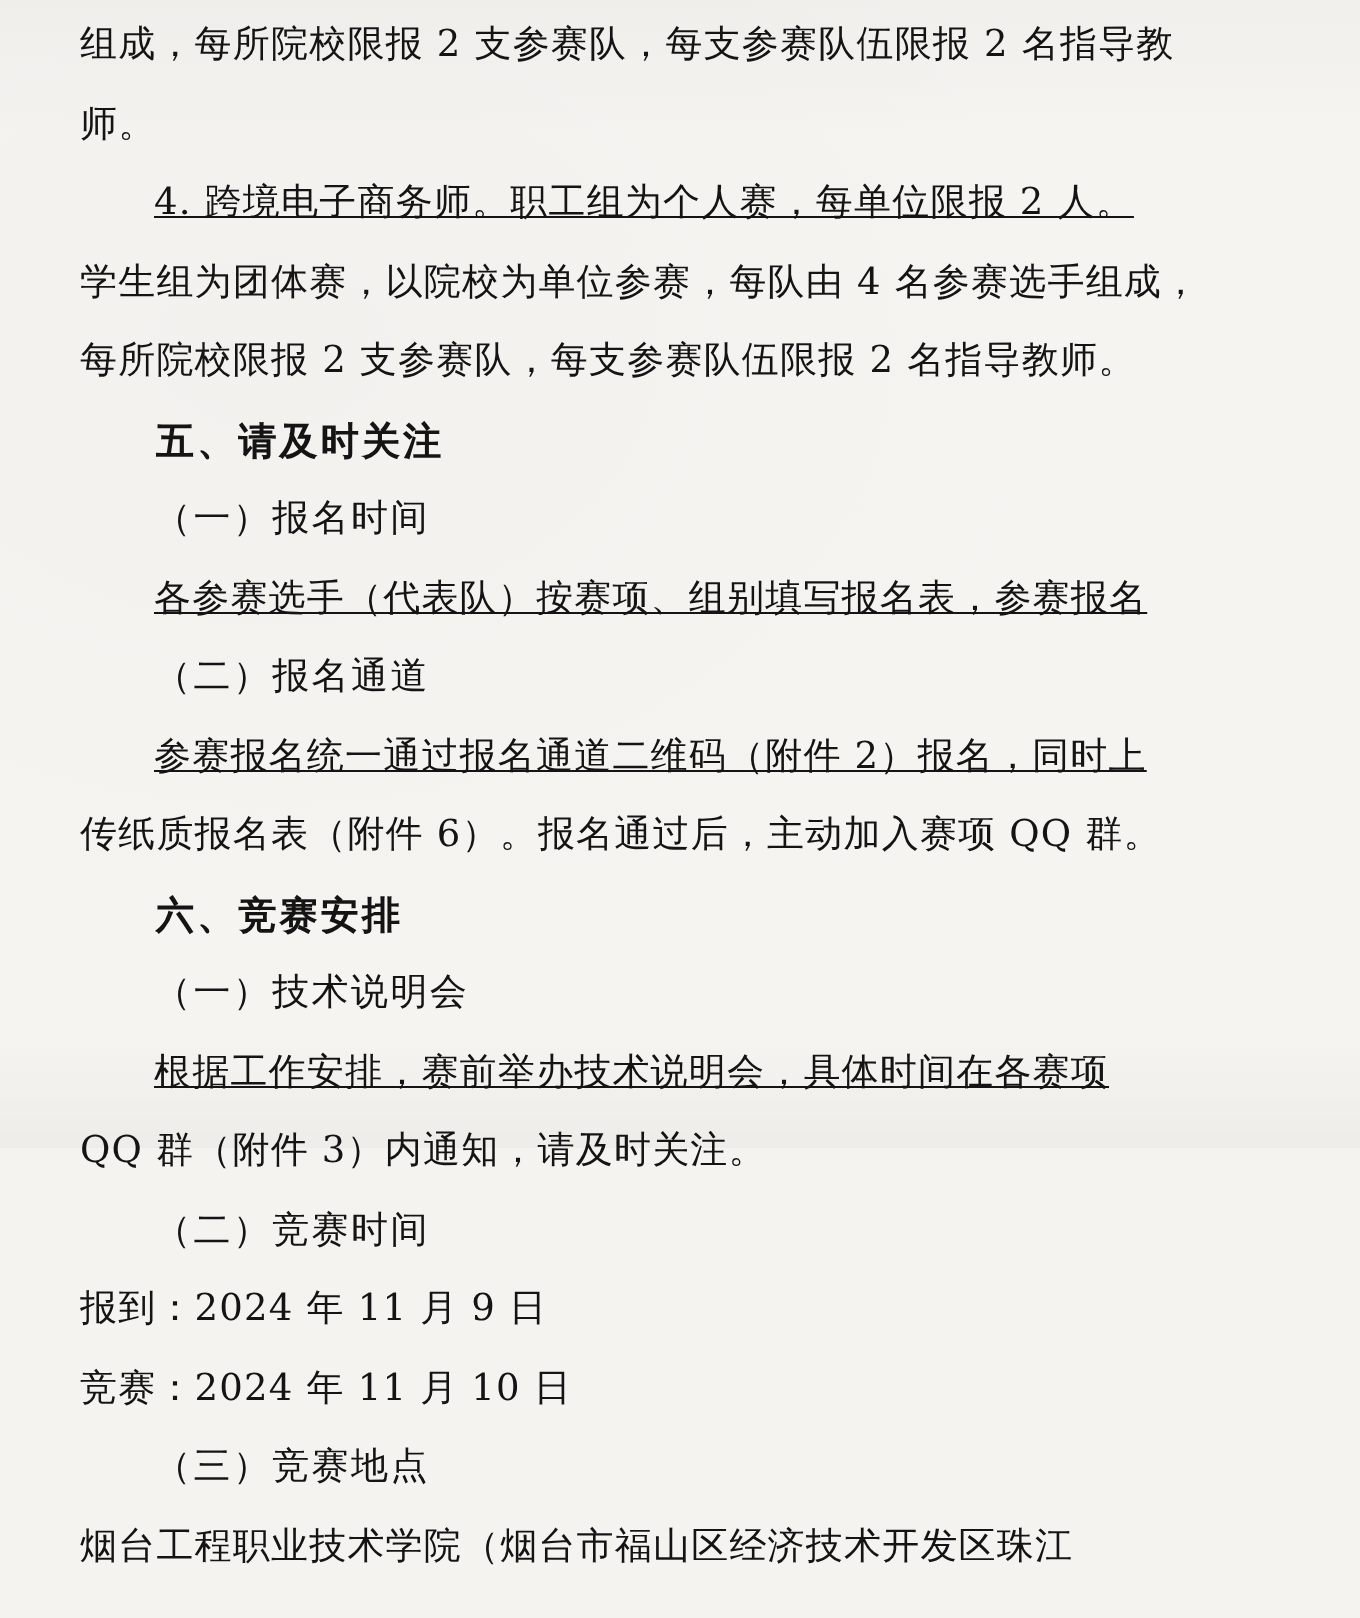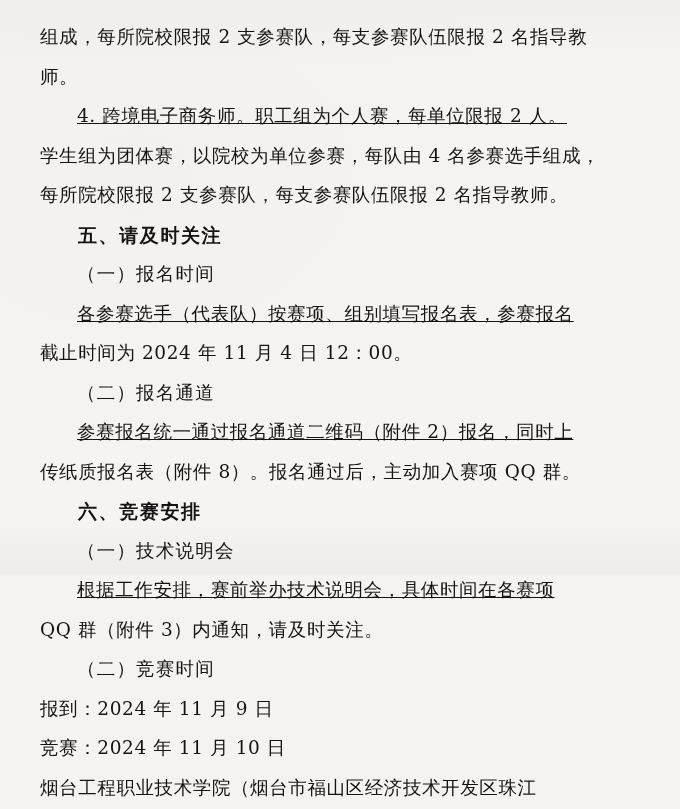--- a/index.html
+++ b/index.html
@@ -13,21 +13,21 @@
     font-family: "DejaVu Serif", "Liberation Serif", serif;
     color: #111111;
     overflow: hidden;
   }
   .page {
     position: relative;
     width: 680px;
     height: 574px;
     background: #f6f4f1;
     box-sizing: border-box;
-    padding: 18px 40px 0 40px;
+    padding: 4px 40px 0 40px;
   }
   
   .page::before {
     content: "";
     position: absolute;
     inset: 0;
     background:
       linear-gradient(180deg, rgba(0,0,0,0.02) 0%, rgba(0,0,0,0) 12%),
       linear-gradient(0deg, rgba(0,0,0,0.03) 0%, rgba(0,0,0,0) 10%),
       radial-gradient(ellipse at 20% 30%, rgba(0,0,0,0.012), rgba(0,0,0,0) 60%);
@@ -73,31 +73,31 @@
     <p class="flow">组成，每所院校限报 2 支参赛队，每支参赛队伍限报 2 名指导教</p>
     <p class="flow">师。</p>
 
     <p class="indent">4. 跨境电子商务师。职工组为个人赛，每单位限报 2 人。</p>
     <p class="flow">学生组为团体赛，以院校为单位参赛，每队由 4 名参赛选手组成，</p>
     <p class="flow">每所院校限报 2 支参赛队，每支参赛队伍限报 2 名指导教师。</p>
 
     <p class="heading">五、请及时关注</p>
     <p class="subheading">（一）报名时间</p>
     <p class="indent">各参赛选手（代表队）按赛项、组别填写报名表，参赛报名</p>
-    <p class="flow">截止时间为 2024 年 11 月 4 日 12：00。</p>
 
     <p class="subheading">（二）报名通道</p>
     <p class="indent">参赛报名统一通过报名通道二维码（附件 2）报名，同时上</p>
-    <p class="flow">传纸质报名表（附件 8）。报名通过后，主动加入赛项 QQ 群。</p>
+    <p class="flow">传纸质报名表（附件 6）。报名通过后，主动加入赛项 QQ 群。</p>
 
     <p class="heading">六、竞赛安排</p>
     <p class="subheading">（一）技术说明会</p>
     <p class="indent">根据工作安排，赛前举办技术说明会，具体时间在各赛项</p>
     <p class="flow">QQ 群（附件 3）内通知，请及时关注。</p>
 
     <p class="subheading">（二）竞赛时间</p>
     <p class="flow">报到：2024 年 11 月 9 日</p>
     <p class="flow">竞赛：2024 年 11 月 10 日</p>
 
+    <p class="subheading">（三）竞赛地点</p>
     <p class="flow">烟台工程职业技术学院（烟台市福山区经济技术开发区珠江</p>
 
   </div>
 </div>
 
 </body></html>

